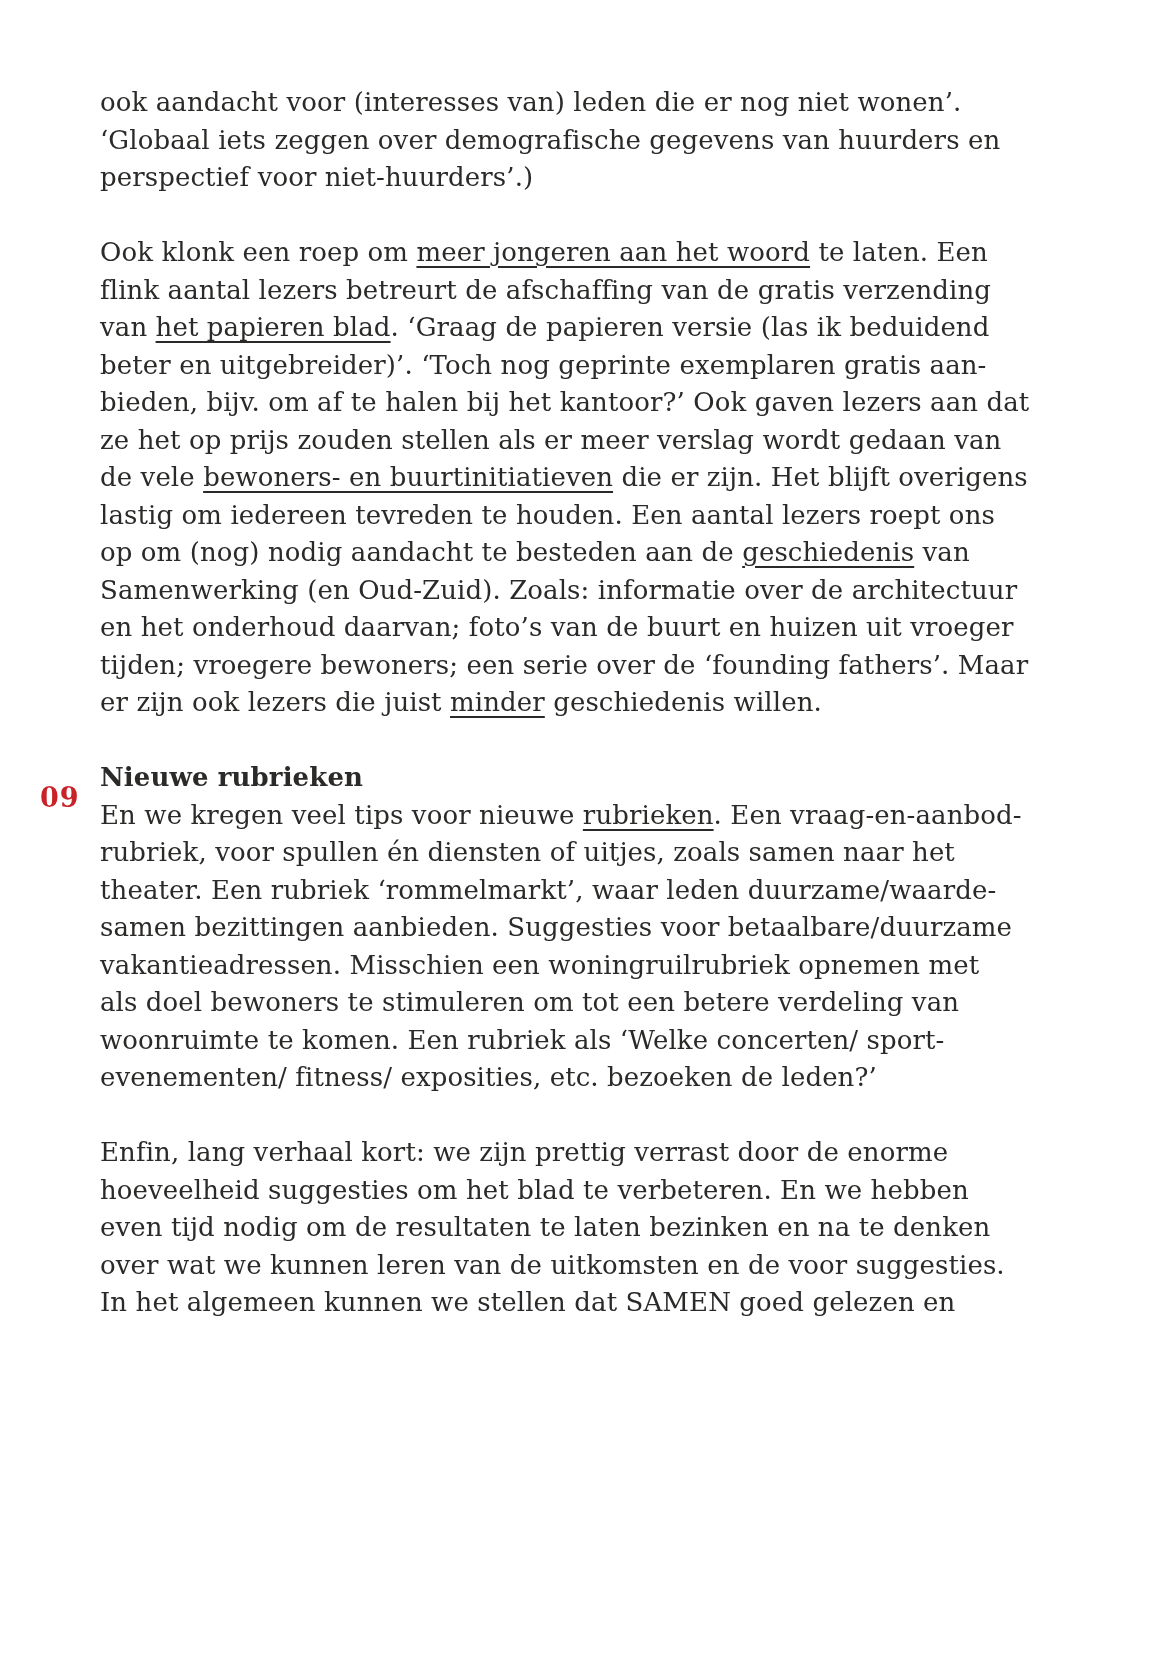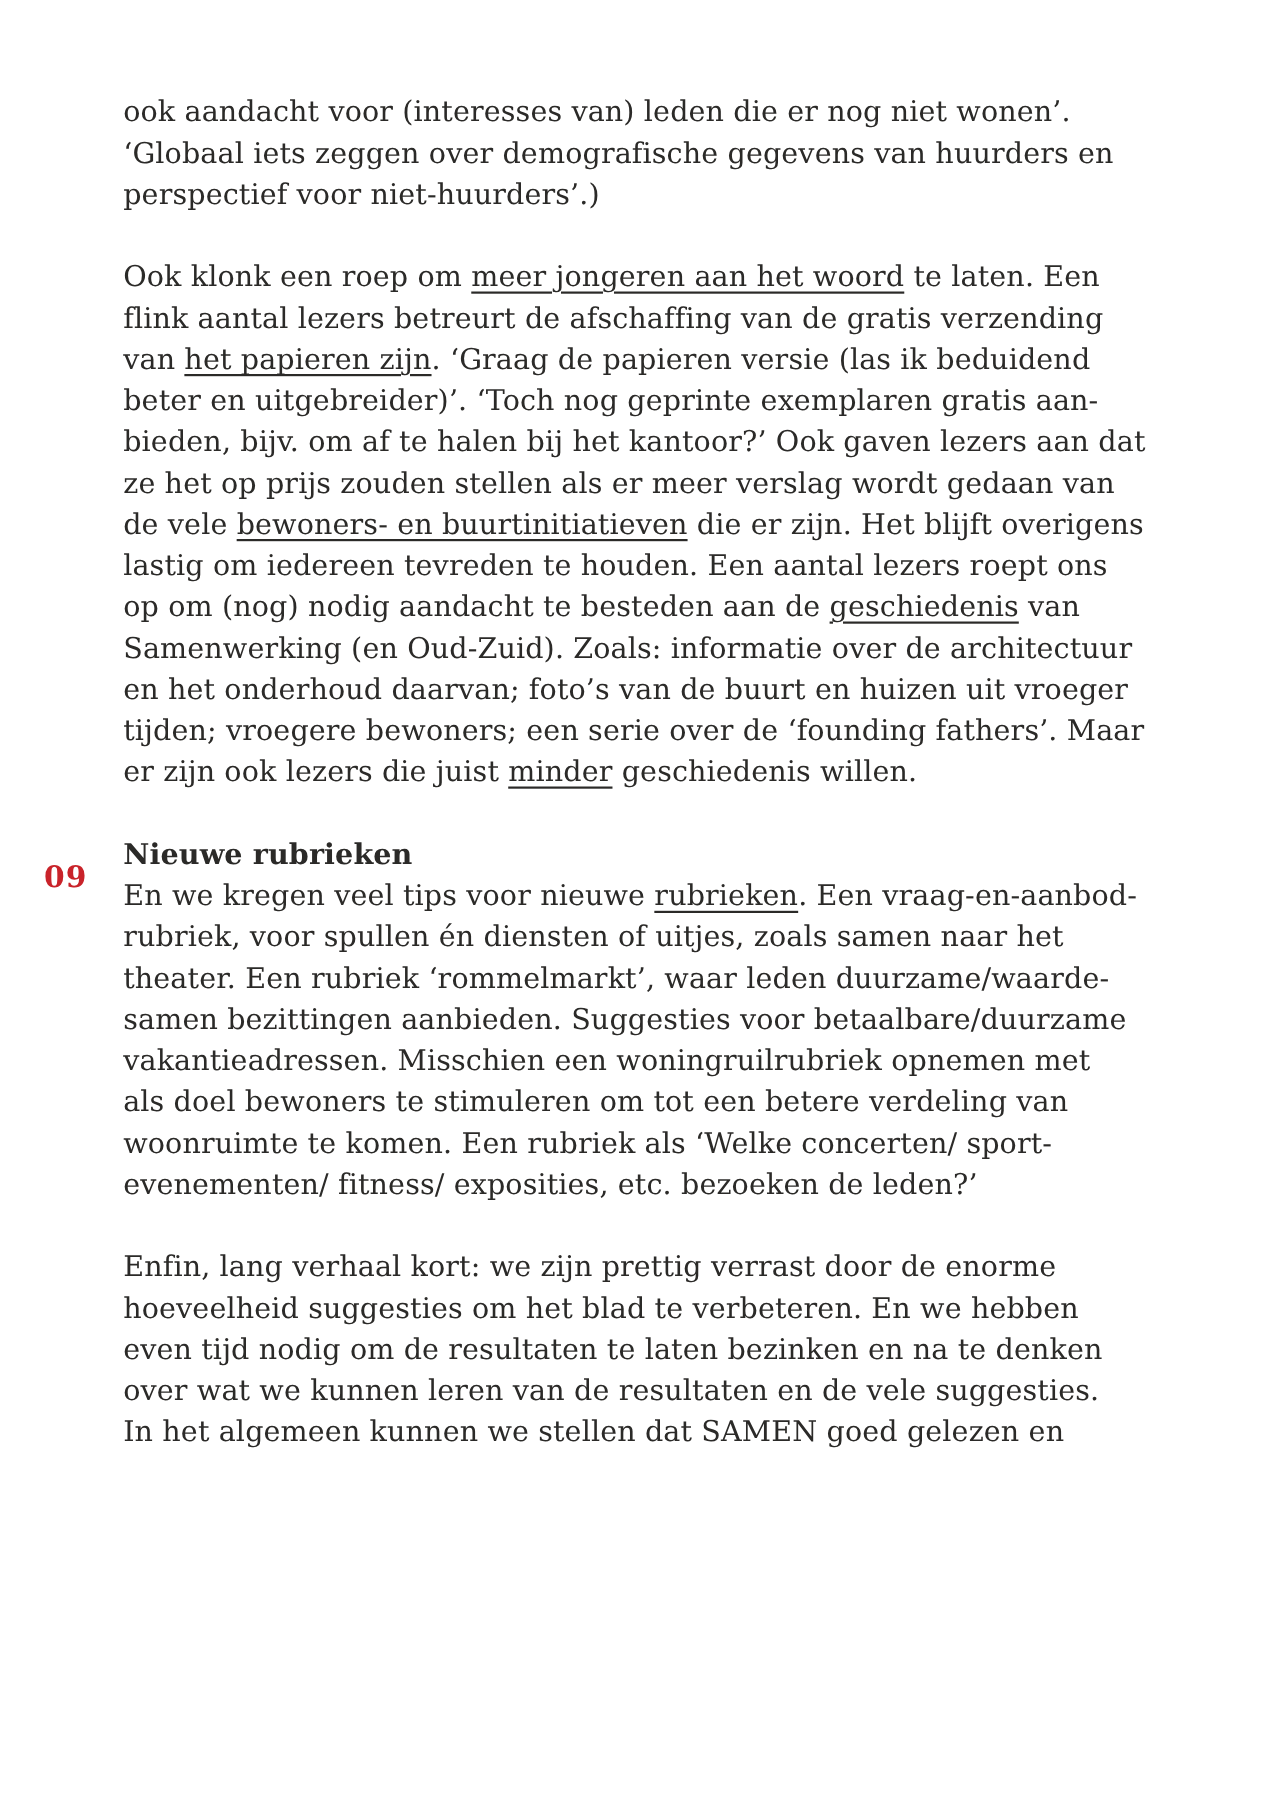--- a/index.html
+++ b/index.html
@@ -21,21 +21,21 @@
     left: 40px;
     top: 779px;
     font-size: 27px;
     line-height: 37px;
     font-weight: bold;
     color: #c9232a;
     letter-spacing: 1px;
   }
   .text-column {
     position: absolute;
-    left: 112px;
+    left: 100px;
     top: 84px;
     width: 900px;
   }
   .line {
     display: block;
     font-size: 26px;
     line-height: 37.5px;
     height: 37.5px;
     white-space: nowrap;
     letter-spacing: 0.1px;
@@ -63,21 +63,21 @@
   <div class="page-number" style="color: rgb(201, 35, 42);">09</div>
   <div class="text-column">
       <div class="paragraph">
         <div class="line"><span>ook aandacht voor (interesses van) leden die er nog niet wonen’.</span></div>
         <div class="line"><span>‘Globaal iets zeggen over demografische gegevens van huurders en</span></div>
         <div class="line"><span>perspectief voor niet-huurders’.)</span></div>
       </div>
       <div class="paragraph">
         <div class="line"><span>Ook klonk een roep om </span><span class="u">meer jongeren aan het woord</span><span> te laten. Een</span></div>
         <div class="line"><span>flink aantal lezers betreurt de afschaffing van de gratis verzending</span></div>
-        <div class="line"><span>van </span><span class="u">het papieren zijn</span><span>. ‘Graag de papieren versie (las ik beduidend</span></div>
+        <div class="line"><span>van </span><span class="u">het papieren blad</span><span>. ‘Graag de papieren versie (las ik beduidend</span></div>
         <div class="line"><span>beter en uitgebreider)’. ‘Toch nog geprinte exemplaren gratis aan-</span></div>
         <div class="line"><span>bieden, bijv. om af te halen bij het kantoor?’ Ook gaven lezers aan dat</span></div>
         <div class="line"><span>ze het op prijs zouden stellen als er meer verslag wordt gedaan van</span></div>
         <div class="line"><span>de vele </span><span class="u">bewoners- en buurtinitiatieven</span><span> die er zijn. Het blijft overigens</span></div>
         <div class="line"><span>lastig om iedereen tevreden te houden. Een aantal lezers roept ons</span></div>
         <div class="line"><span>op om (nog) nodig aandacht te besteden aan de </span><span class="u">geschiedenis</span><span> van</span></div>
         <div class="line"><span>Samenwerking (en Oud-Zuid). Zoals: informatie over de architectuur</span></div>
         <div class="line"><span>en het onderhoud daarvan; foto’s van de buurt en huizen uit vroeger</span></div>
         <div class="line"><span>tijden; vroegere bewoners; een serie over de ‘founding fathers’. Maar</span></div>
         <div class="line"><span>er zijn ook lezers die juist </span><span class="u">minder</span><span> geschiedenis willen.</span></div>
@@ -90,17 +90,17 @@
         <div class="line"><span>samen bezittingen aanbieden. Suggesties voor betaalbare/duurzame</span></div>
         <div class="line"><span>vakantieadressen. Misschien een woningruilrubriek opnemen met</span></div>
         <div class="line"><span>als doel bewoners te stimuleren om tot een betere verdeling van</span></div>
         <div class="line"><span>woonruimte te komen. Een rubriek als ‘Welke concerten/ sport-</span></div>
         <div class="line"><span>evenementen/ fitness/ exposities, etc. bezoeken de leden?’</span></div>
       </div>
       <div class="paragraph gap-large">
         <div class="line"><span>Enfin, lang verhaal kort: we zijn prettig verrast door de enorme</span></div>
         <div class="line"><span>hoeveelheid suggesties om het blad te verbeteren. En we hebben</span></div>
         <div class="line"><span>even tijd nodig om de resultaten te laten bezinken en na te denken</span></div>
-        <div class="line"><span>over wat we kunnen leren van de resultaten en de vele suggesties.</span></div>
+        <div class="line"><span>over wat we kunnen leren van de uitkomsten en de voor suggesties.</span></div>
         <div class="line"><span>In het algemeen kunnen we stellen dat SAMEN goed gelezen en</span></div>
       </div>
     </div>
 </div>
 
 </body></html>

